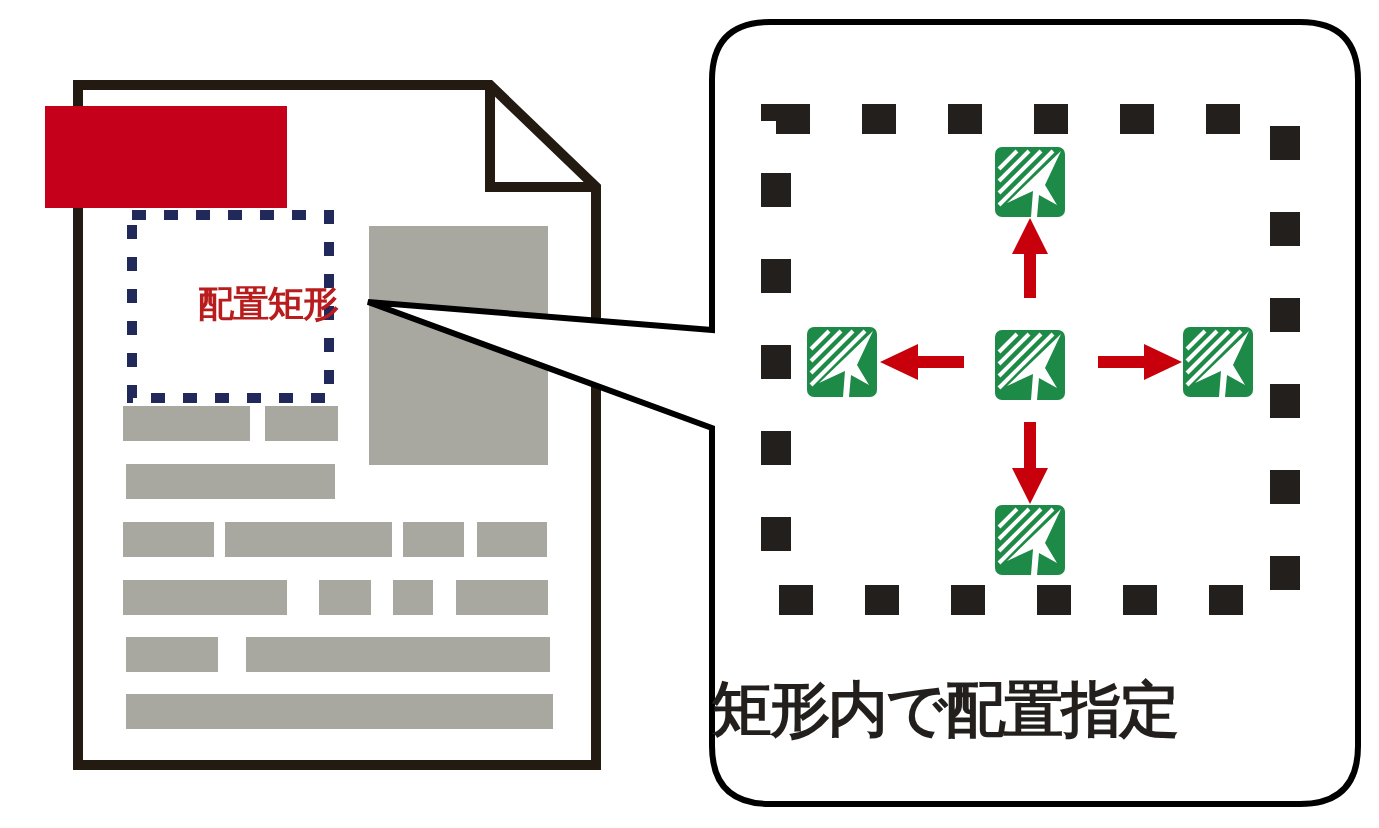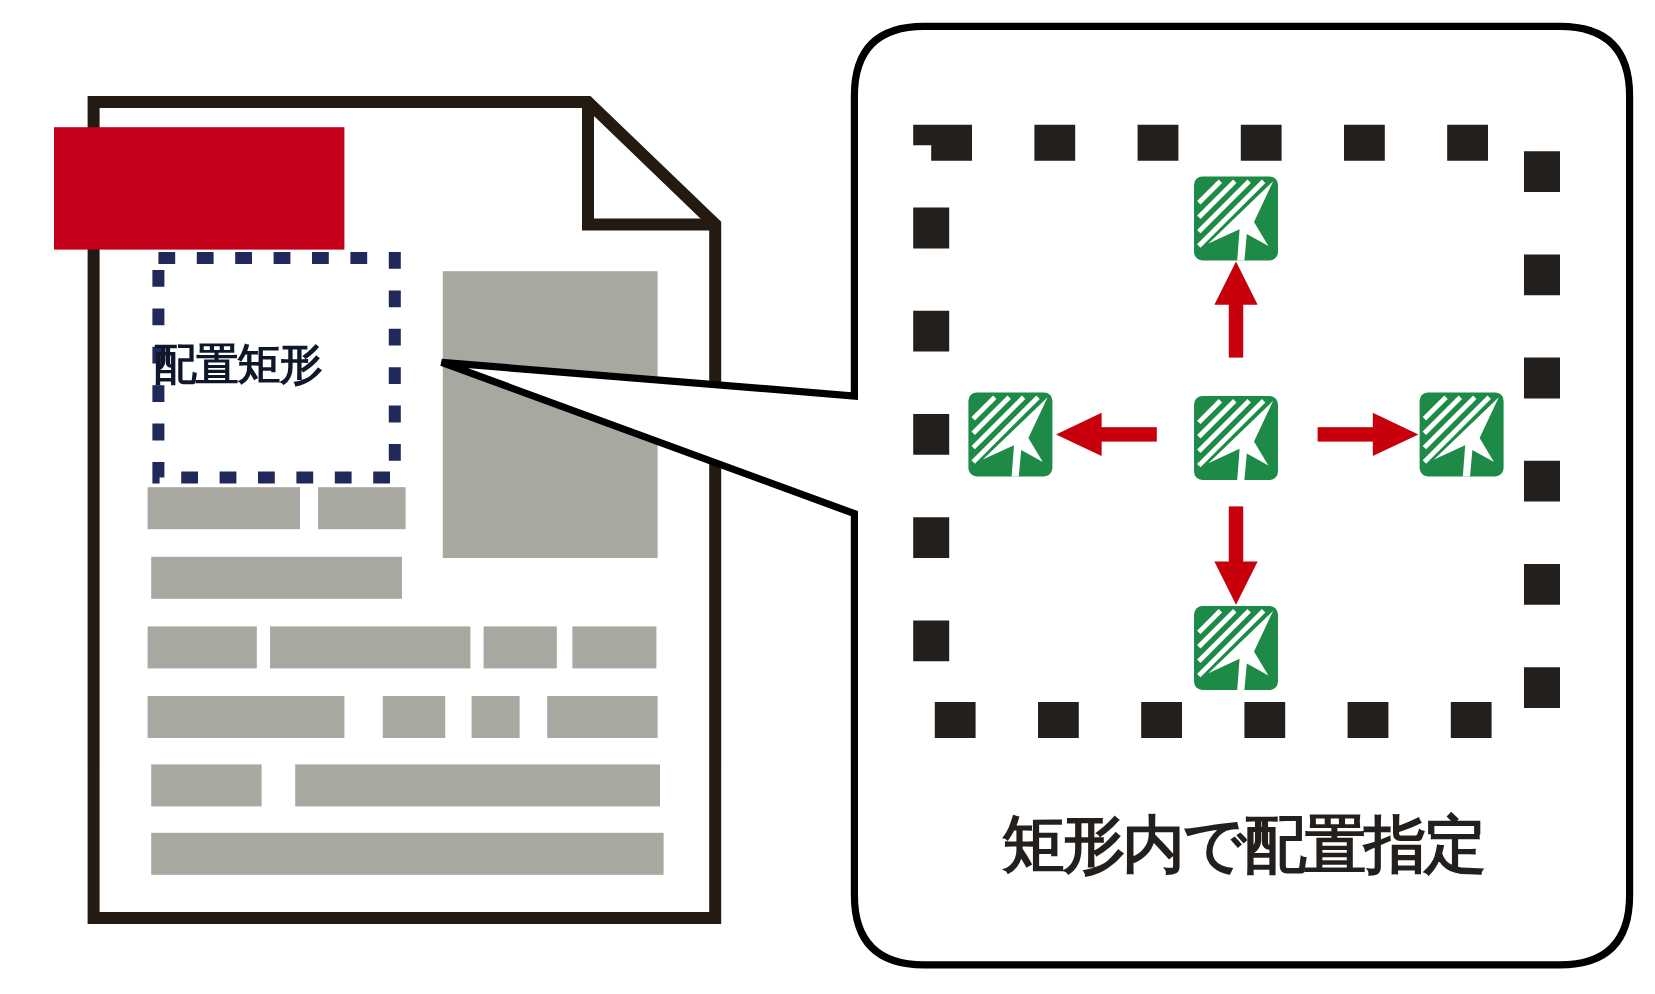--- a/index.html
+++ b/index.html
@@ -1,19 +1,19 @@
 <!DOCTYPE html>
 <html><head>
 <meta charset="utf-8">
 <style>
   html,body{margin:0;padding:0;background:#ffffff;}
   body{width:1379px;height:828px;position:relative;overflow:hidden;font-family:"DejaVu Sans",sans-serif;}
   svg{position:absolute;left:0;top:0;}
-  .lbl-small{position:absolute;left:128px;top:280px;width:210px;text-align:left;font-weight:bold;font-size:36px;color:#0f172a;letter-spacing:-1px;}
-  .lbl-big{position:absolute;left:712px;top:670px;width:648px;text-align:center;font-weight:bold;font-size:52px;color:#231f1c;letter-spacing:-2px;}
+  .lbl-small{position:absolute;left:128px;top:280px;width:210px;text-align:right;font-weight:bold;font-size:36px;color:#b91c1c;letter-spacing:-1px;}
+  .lbl-big{position:absolute;left:712px;top:670px;width:648px;text-align:left;font-weight:bold;font-size:60px;color:#231f1c;letter-spacing:-2px;}
 </style>
 </head>
 <body>
 
 <svg width="1379" height="828" viewBox="0 0 1379 828">
   <defs>
     <g id="logo">
       <rect x="0" y="0" width="70" height="70" rx="7" fill="#1e8a47"></rect>
       <g stroke="#ffffff" stroke-width="4">
         <line x1="4" y1="22" x2="22" y2="4"></line>

